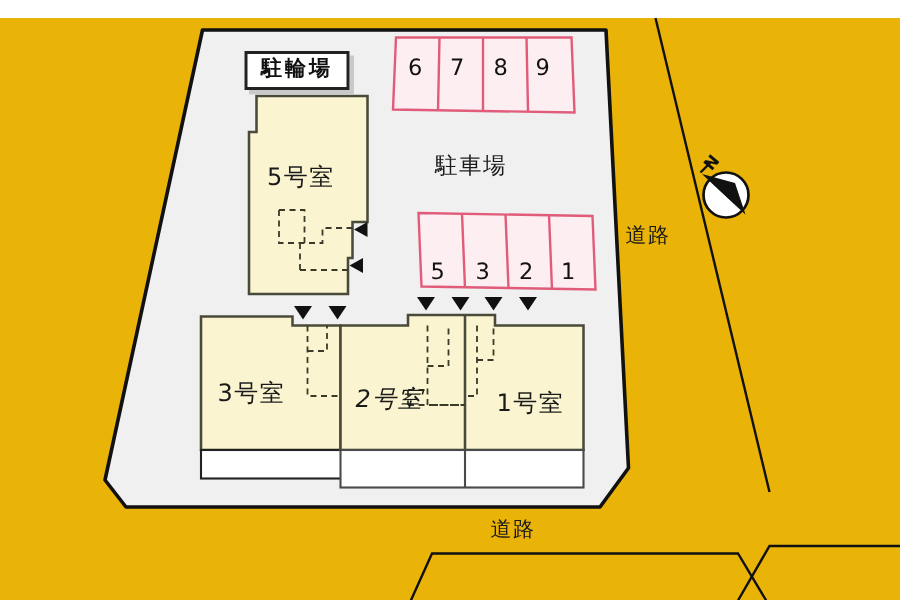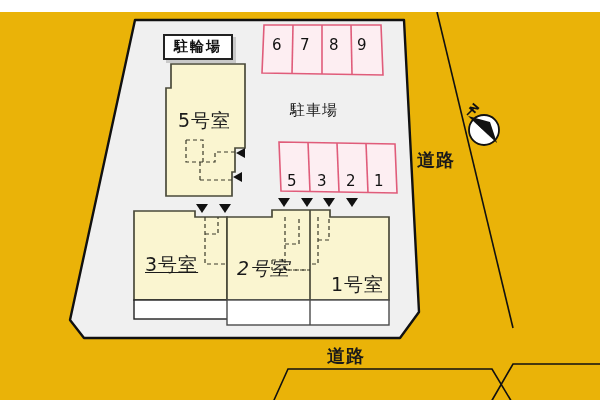--- a/index.html
+++ b/index.html
@@ -27,31 +27,31 @@
   }
   .lbl {
     position: absolute;
     font-family: "DejaVu Sans", "Liberation Sans", sans-serif;
     color: #1a1a1a;
     white-space: nowrap;
     letter-spacing: 1px;
     user-select: none;
   }
   .lbl-room {
-    font-size: 19px;
+    font-size: 16px;
     font-weight: 500;
   }
   .lbl-area {
     font-size: 15px;
     font-weight: 500;
     text-align: right;
   }
   .lbl-road {
-    font-size: 18px;
-    font-weight: 700;
+    font-size: 14px;
+    font-weight: 400;
   }
   .lbl-stall {
     font-size: 15px;
     font-weight: 500;
     color: #111;
   }
   .chip {
     position: absolute;
     background: #ffffff;
     border: 2px solid #222222;
@@ -166,25 +166,25 @@
     </g>
 
   </svg>
 
   <div class="chip" style="left:163px; top:22px;">
     <span>駐輪場</span>
   </div>
 
   <div class="lbl lbl-room" style="left:178px; top:96px;"><span>5号室</span></div>
 
-  <div class="lbl lbl-room" style="left:145px; top:240px;text-decoration:underline;"><span>3号室</span></div>
+  <div class="lbl lbl-room" style="left:145px; top:240px;"><span>3号室</span></div>
 
   <div class="lbl lbl-room" style="left:237px; top:244px;font-style:italic;"><span>2号室</span></div>
 
-  <div class="lbl lbl-room" style="left:331px; top:260px;"><span>1号室</span></div>
+  <div class="lbl lbl-room" style="left:331px; top:247px;"><span>1号室</span></div>
 
   <div class="lbl lbl-area" style="left:290px; top:89px;"><span>駐車場</span></div>
 
   <div class="lbl lbl-road" style="left:417px; top:136px;"><span>道路</span></div>
 
   <div class="lbl lbl-road" style="left:327px; top:332px;"><span>道路</span></div>
 
   <div class="lbl lbl-stall" style="left:272px; top:24px;"><span>6</span></div>
   <div class="lbl lbl-stall" style="left:300px; top:24px;"><span>7</span></div>
   <div class="lbl lbl-stall" style="left:329px; top:24px;"><span>8</span></div>

